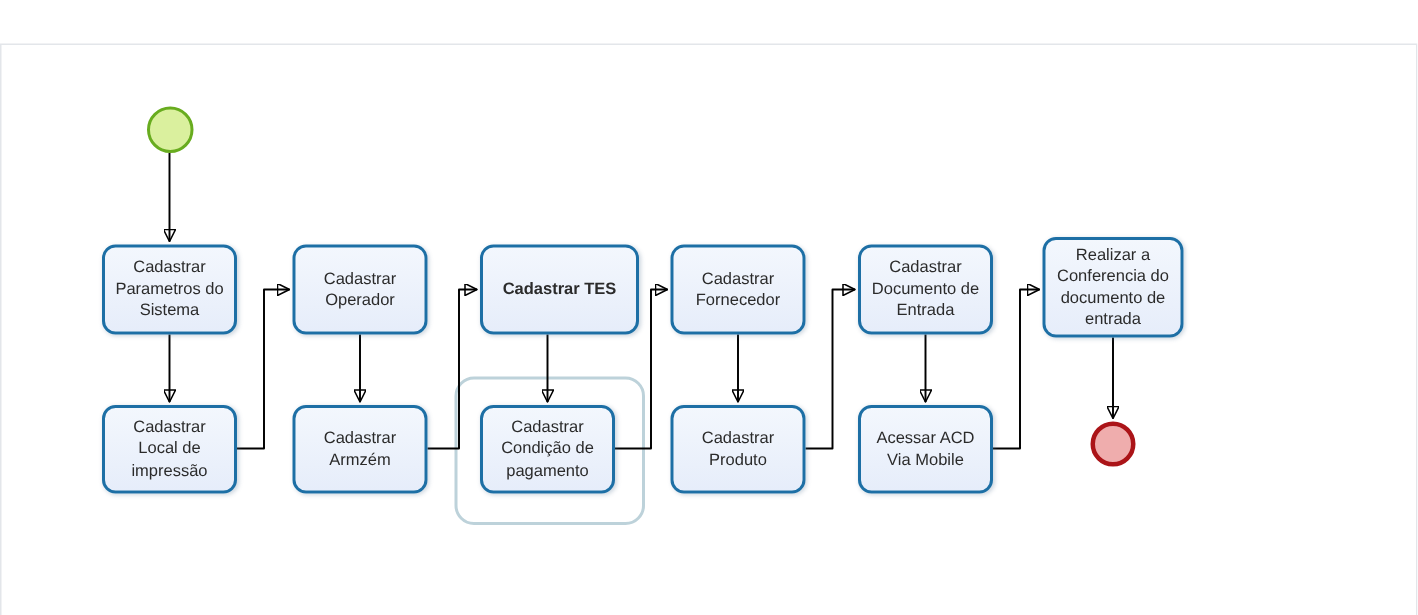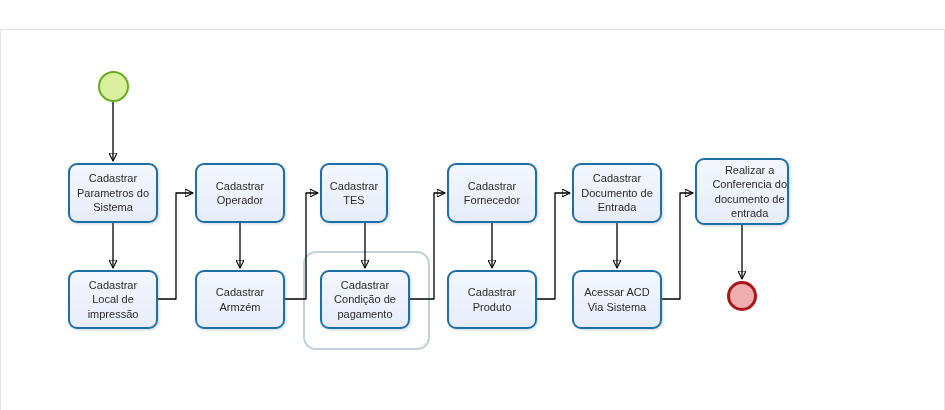--- a/index.html
+++ b/index.html
@@ -108,33 +108,33 @@
 
   <div class="task" style="left:67px; top:133px; width:90px; height:60px;">
     <span class="task-label">Cadastrar
 Parametros do
 Sistema</span>
   </div>
   <div class="task" style="left:194px; top:133px; width:90px; height:60px;">
     <span class="task-label">Cadastrar
 Operador</span>
   </div>
-  <div class="task" style="left:319px; top:133px; width:68px; height:60px;">
+  <div class="task" style="left:319px; top:133px; width:106px; height:60px;font-weight:bold;">
     <span class="task-label">Cadastrar TES</span>
   </div>
   <div class="task" style="left:446px; top:133px; width:90px; height:60px;">
     <span class="task-label">Cadastrar
 Fornecedor</span>
   </div>
   <div class="task" style="left:571px; top:133px; width:90px; height:60px;">
     <span class="task-label">Cadastrar
 Documento de
 Entrada</span>
   </div>
-  <div class="task" style="left:694px; top:128px; width:94px; height:67px;justify-content:flex-end;">
+  <div class="task" style="left:694px; top:128px; width:94px; height:67px;">
     <span class="task-label">Realizar a
 Conferencia do
 documento de
 entrada</span>
   </div>
 
   <div class="task" style="left:67px; top:240px; width:90px; height:59px;">
     <span class="task-label">Cadastrar
 Local de
 impressão</span>
@@ -147,18 +147,18 @@
     <span class="task-label">Cadastrar
 Condição de
 pagamento</span>
   </div>
   <div class="task" style="left:446px; top:240px; width:90px; height:59px;">
     <span class="task-label">Cadastrar
 Produto</span>
   </div>
   <div class="task" style="left:571px; top:240px; width:90px; height:59px;">
     <span class="task-label">Acessar ACD
-Via Sistema</span>
+Via Mobile</span>
   </div>
 
   <div class="event end-event" style="left:726px; top:251px;"></div>
 
 </div>
 
 </body></html>

